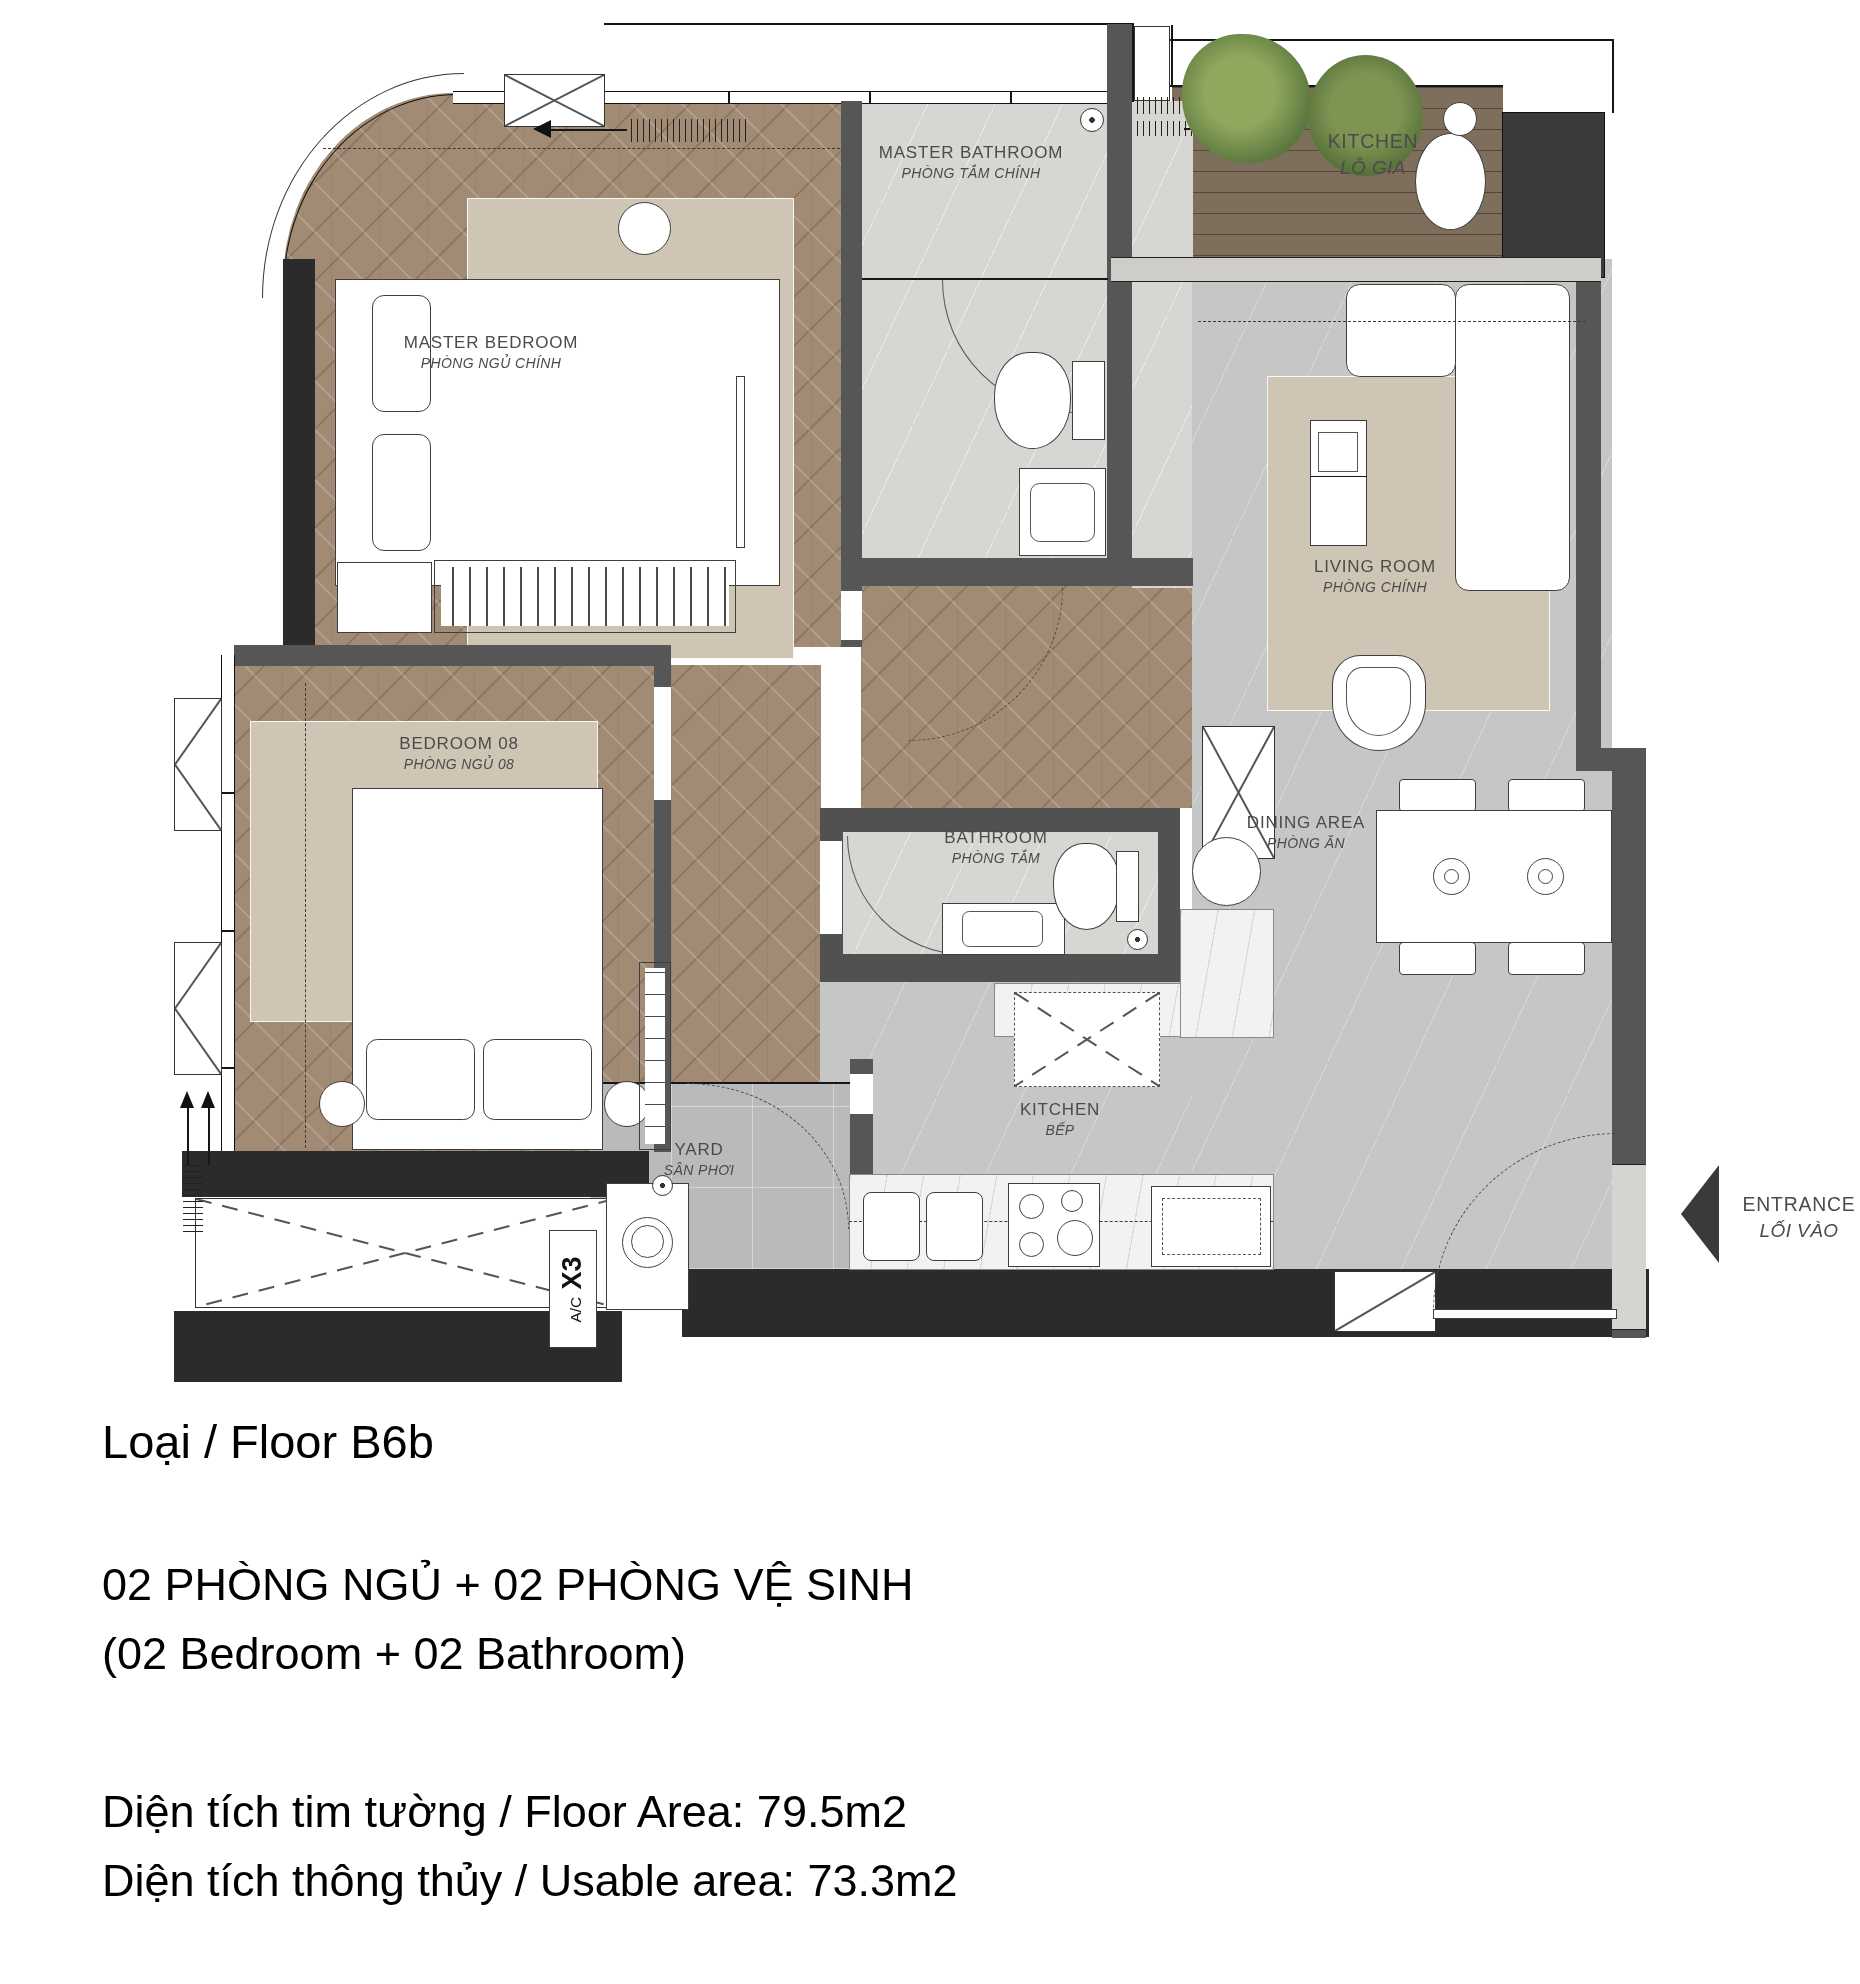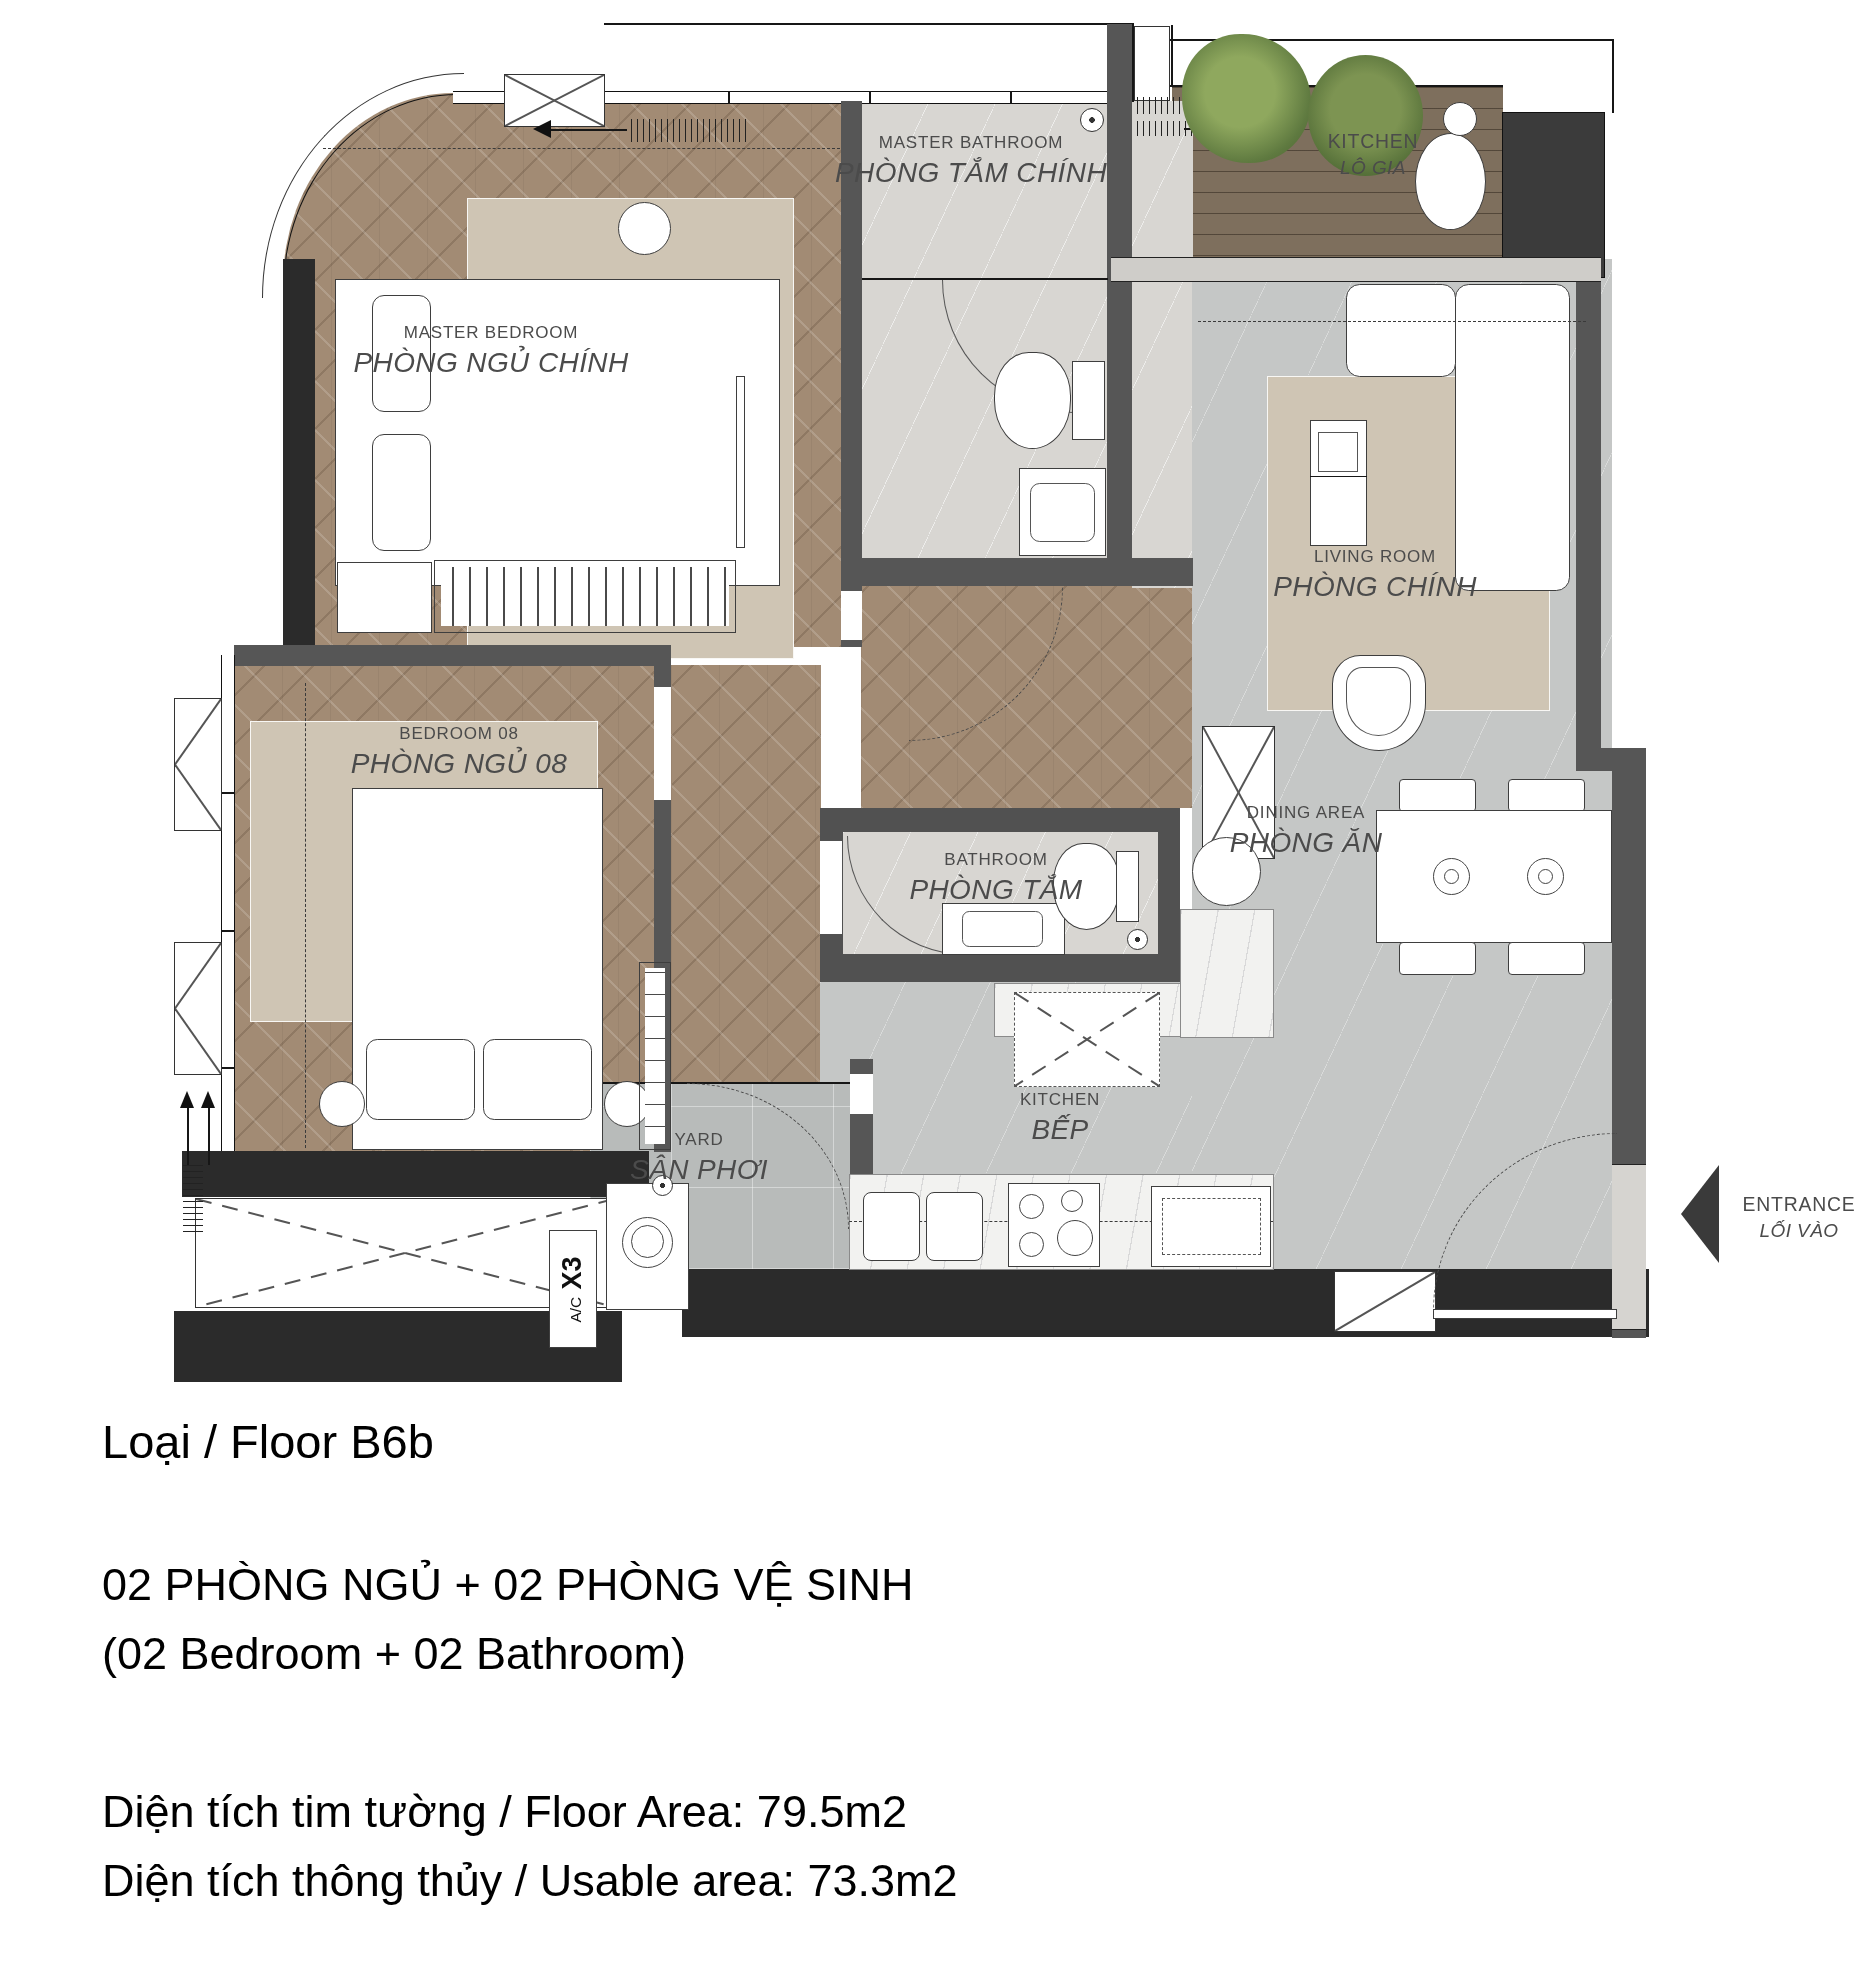--- a/index.html
+++ b/index.html
@@ -31,21 +31,21 @@
   .hangersH{background-image:repeating-linear-gradient(90deg,#4a4a4a 0 1.2px,transparent 1.2px 17px);background-clip:content-box;padding:5.7px;}
   .hangersV{background-image:repeating-linear-gradient(0deg,#4a4a4a 0 1.2px,transparent 1.2px 22px);background-clip:content-box;padding:4.9px;}
   .fan{border:1.2px solid #333;border-radius:50%;background:radial-gradient(circle,#333 0 18%,#fff 19%);}
   .tri{width:0;height:0;}
   .xsvg{position:absolute;left:0;top:0;width:100%;height:100%;}
   .xsvg line{stroke:#555;stroke-width:2px;vector-effect:non-scaling-stroke;}
   .dashedx line{stroke-dasharray:16 11;}
   
   .room-label{position:absolute;transform:translate(-50%,-50%);text-align:center;color:#4b4b4b;white-space:nowrap;line-height:1.38;}
   .room-label .en{display:block;font-size:17px;letter-spacing:0.8px;}
-  .room-label .vi{display:block;font-style:italic;font-size:28px;letter-spacing:0.4px;}
+  .room-label .vi{display:block;font-style:italic;font-size:14px;letter-spacing:0.4px;}
   .room-label.small .en{font-size:19.4px;}
   .room-label.small .vi{font-size:19px;}
   .info-line{position:absolute;left:102px;color:#000;font-size:45px;white-space:nowrap;}
   .acbox{display:flex;align-items:center;justify-content:center;}
   .acbox .inner{transform:rotate(-90deg);white-space:nowrap;color:#111;}
   .acbox .ac{font-size:15.4px;margin-right:7.3px;}
   .acbox .x3{font-size:27px;font-weight:bold;}
 </style>
 </head>
 <body>
@@ -268,21 +268,21 @@
     <span class="vi">LÔ GIA</span>
   </div>
   <div class="room-label" style="left:1375px;top:576px;">
     <span class="en">LIVING ROOM</span>
     <span class="vi">PHÒNG CHÍNH</span>
   </div>
   <div class="room-label" style="left:459px;top:753px;">
     <span class="en">BEDROOM 08</span>
     <span class="vi">PHÒNG NGỦ 08</span>
   </div>
-  <div class="room-label" style="left:996px;top:847px;margin-top:32px;">
+  <div class="room-label" style="left:996px;top:847px;">
     <span class="en">BATHROOM</span>
     <span class="vi">PHÒNG TẮM</span>
   </div>
   <div class="room-label" style="left:1306px;top:832px;">
     <span class="en">DINING AREA</span>
     <span class="vi">PHÒNG ĂN</span>
   </div>
   <div class="room-label" style="left:1060px;top:1119px;">
     <span class="en">KITCHEN</span>
     <span class="vi">BẾP</span>

